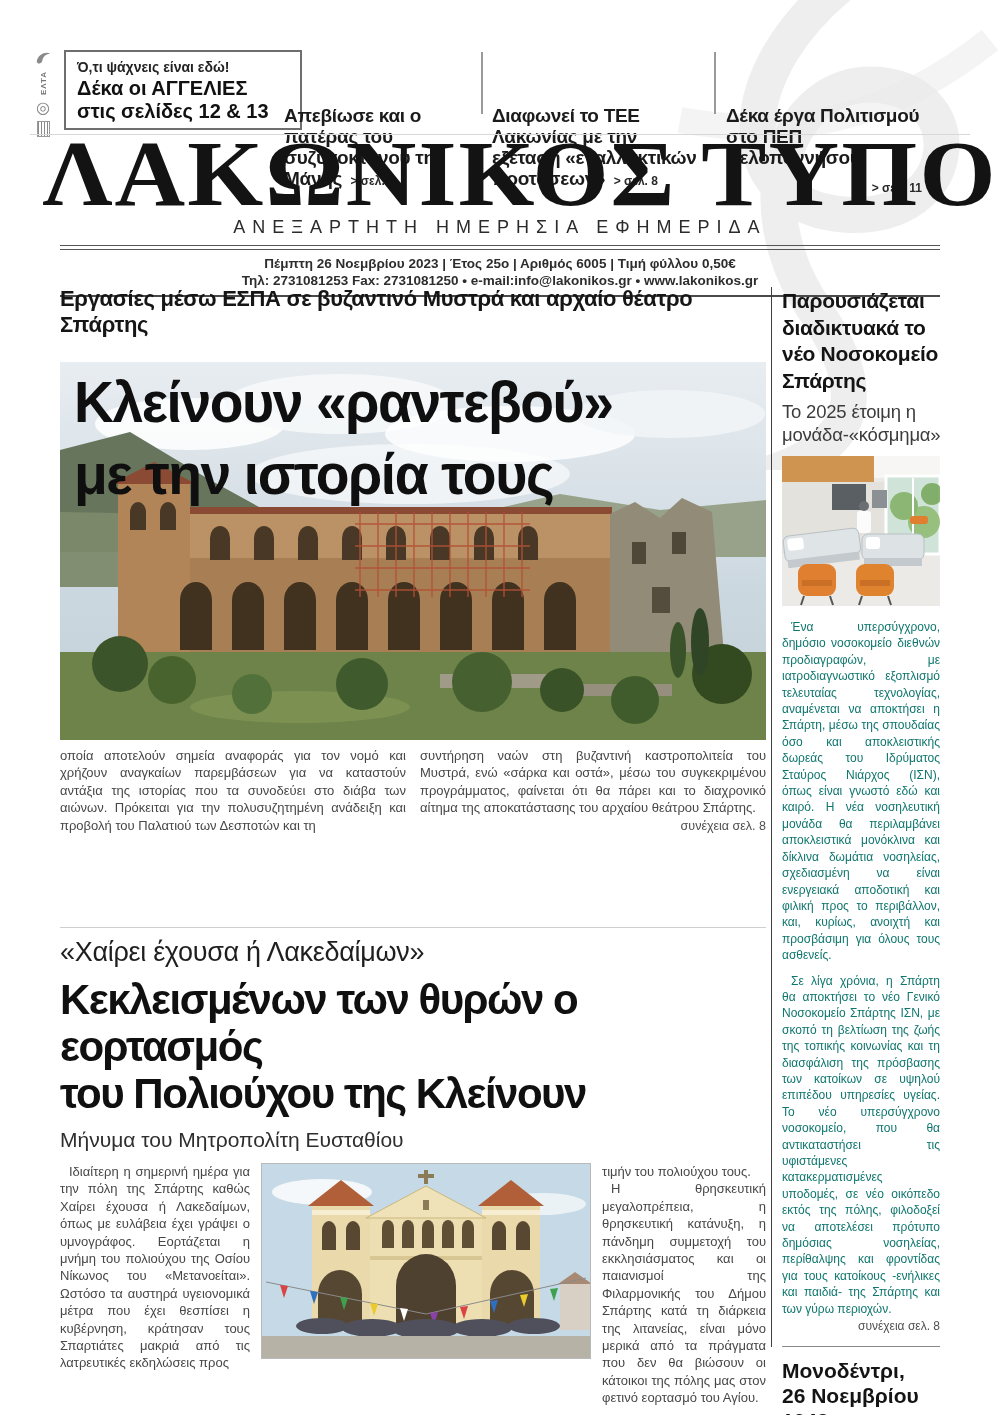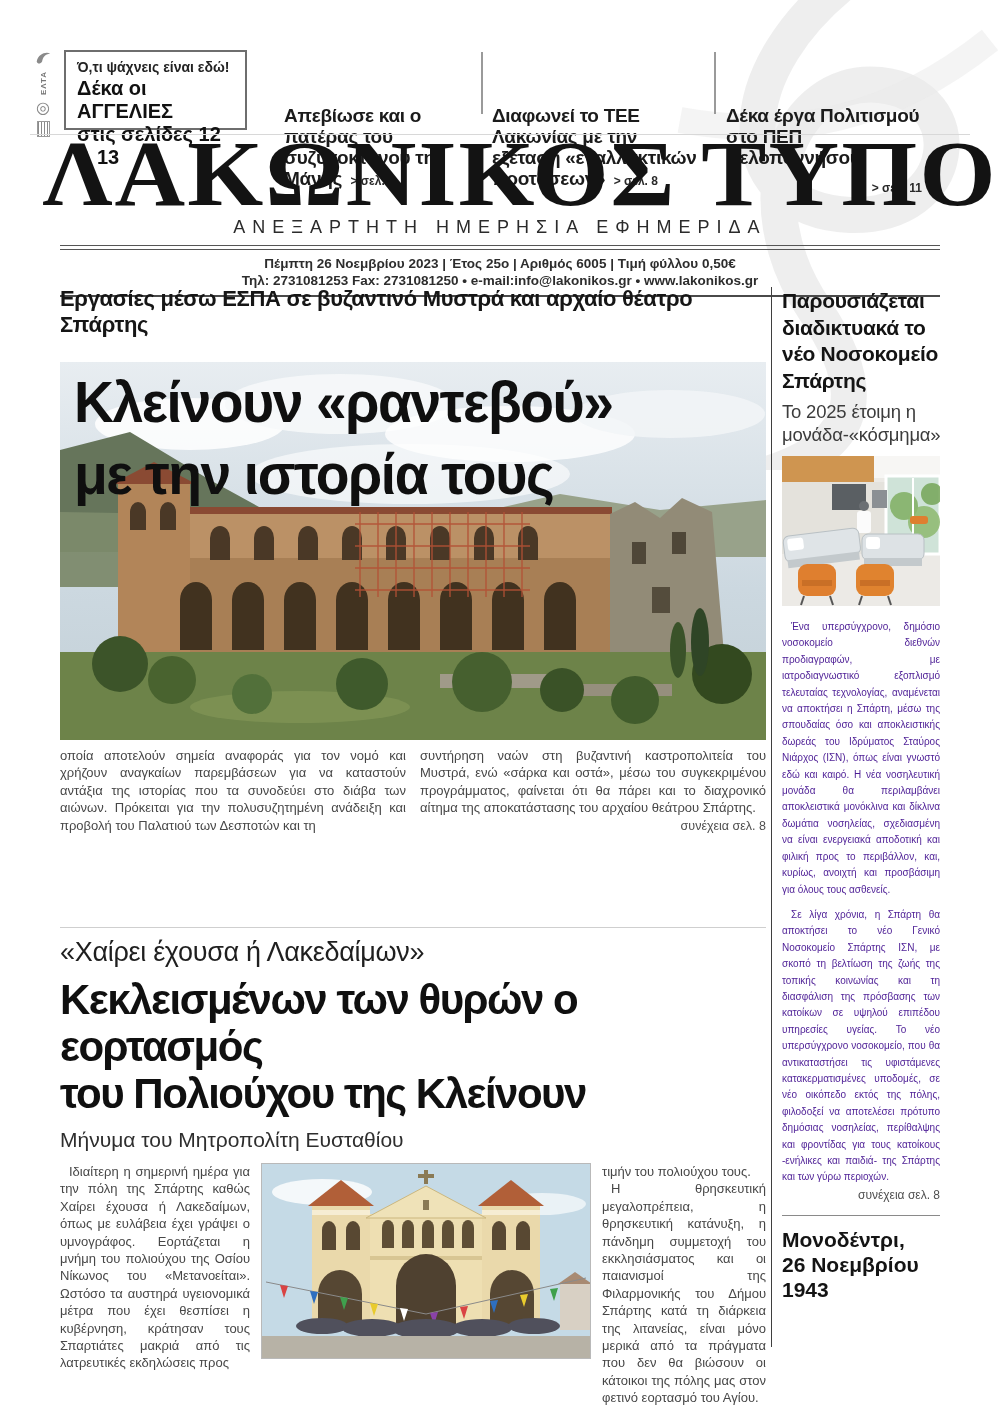--- a/index.html
+++ b/index.html
@@ -10,21 +10,21 @@
   }
   .wm { position:absolute; left:560px; top:0; z-index:0; }
   .abs { position:absolute; z-index:1; }
 
   
   .elta-strip { left:30px; top:48px; width:26px; height:110px; display:flex; flex-direction:column; align-items:center; gap:5px; }
   .elta-text { writing-mode:vertical-rl; transform:rotate(180deg); font-size:8px; font-weight:bold; letter-spacing:1px; color:#777; }
   .stamp-circle { font-size:16px; color:#888; line-height:16px; }
   .stamp-barcode { width:13px; height:16px; border:1px solid #999;
     background:repeating-linear-gradient(90deg,#8a8a8a 0 1px,#ffffff 1px 3px); }
-  .classifieds-box { left:64px; top:50px; width:183px; height:80px; border:2px solid #6e6e6e; padding:7px 11px; }
+  .classifieds-box { left:64px; top:50px; width:238px; height:80px; border:2px solid #6e6e6e; padding:7px 11px; }
   .cb1 { font-size:14px; font-weight:bold; color:#222; }
   .cb2 { font-size:20px; font-weight:bold; color:#111; margin-top:2px; }
   .cb3 { font-size:20px; font-weight:bold; color:#111; }
   .teaser { top:57px;margin-top:48px; }
   .teaser .t-title { font-size:19px; line-height:21px; font-weight:bold; color:#1b1b1b; display:inline; letter-spacing:-0.3px;}
   .teaser .t-ref { font-size:12px; font-weight:bold; color:#2a2a2a; margin-left:4px; white-space:nowrap; }
   .teaser-2 { left:284px; width:192px; }
   .teaser-3 { left:492px; width:214px; }
   .teaser-4 { left:726px; width:214px; }
   .teaser-4 .t-ref-row { text-align:right; margin-top:10px; margin-right:18px; }
@@ -62,21 +62,21 @@
   .story2-right { flex:1; }
   .indent { text-indent:9px; }
   .church-frame { width:330px; height:196px; border:1px solid #b9b9b9; flex:none; }
 
   
   .sidebar-rule { left:771px; top:287px; width:1px; height:1060px; background:#3f3f3f; }
   .sidebar { left:782px; top:288px; width:158px; }
   .sb-title { font-size:21px; line-height:26.5px; font-weight:bold; color:#141414; letter-spacing:-0.3px; }
   .sb-sub { font-size:18.5px; line-height:23px; color:#3c3c3c; margin-top:6px; letter-spacing:-0.2px; }
   .sb-photo { margin-top:10px; }
-  .sb-body { font-size:10px; line-height:16.4px; text-align:justify; color:#4c1d95; margin-top:9px; }
+  .sb-body { font-size:12px; line-height:16.4px; text-align:justify; color:#0f766e; margin-top:9px; }
   .sb-cont { font-size:12px; color:#4f4f4f; text-align:right; margin-top:2px; }
   .sb-rule { border-top:1px solid #8a8a8a; margin-top:13px; margin-bottom:11px; }
   .sb2-title { font-size:21px; line-height:25px; font-weight:bold; color:#141414; }
   .sb2-title span { display:block; }
 </style>
 </head>
 <body>
 
 <div class="page">
 

